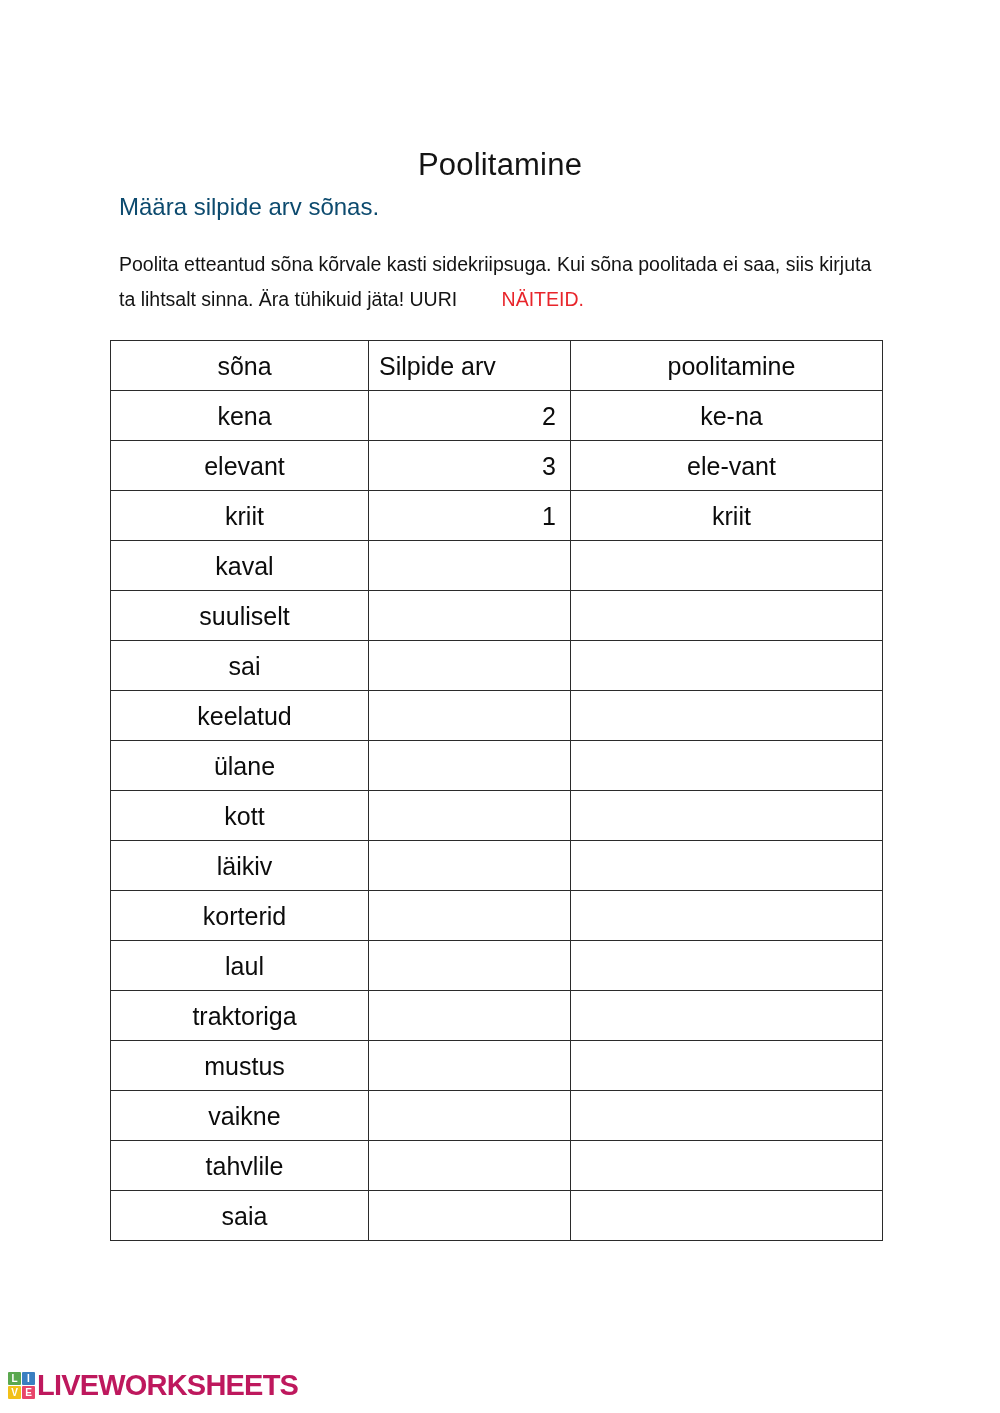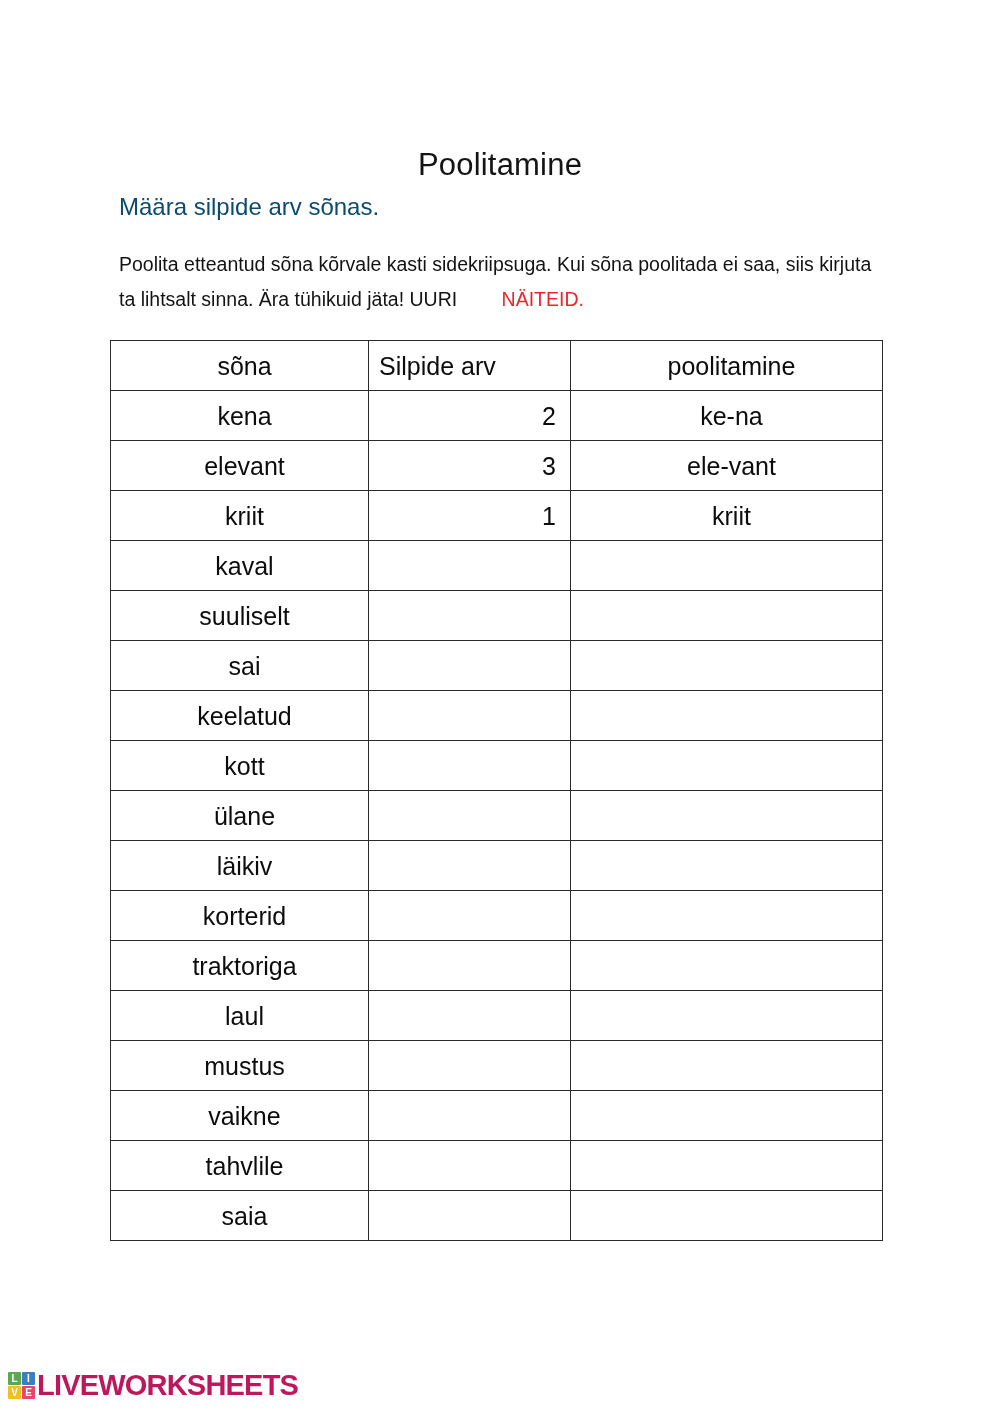--- a/index.html
+++ b/index.html
@@ -200,46 +200,46 @@
           <td>sai</td>
           <td class="cell-count"></td>
           <td></td>
         </tr>
         <tr>
           <td>keelatud</td>
           <td class="cell-count"></td>
           <td></td>
         </tr>
         <tr>
+          <td>ülane</td>
+          <td class="cell-count"></td>
+          <td></td>
+        </tr>
+        <tr>
           <td>kott</td>
           <td class="cell-count"></td>
           <td></td>
         </tr>
         <tr>
-          <td>ülane</td>
-          <td class="cell-count"></td>
-          <td></td>
-        </tr>
-        <tr>
           <td>läikiv</td>
           <td class="cell-count"></td>
           <td></td>
         </tr>
         <tr>
           <td>korterid</td>
           <td class="cell-count"></td>
           <td></td>
         </tr>
         <tr>
+          <td>laul</td>
+          <td class="cell-count"></td>
+          <td></td>
+        </tr>
+        <tr>
           <td>traktoriga</td>
-          <td class="cell-count"></td>
-          <td></td>
-        </tr>
-        <tr>
-          <td>laul</td>
           <td class="cell-count"></td>
           <td></td>
         </tr>
         <tr>
           <td>mustus</td>
           <td class="cell-count"></td>
           <td></td>
         </tr>
         <tr>
           <td>vaikne</td>

